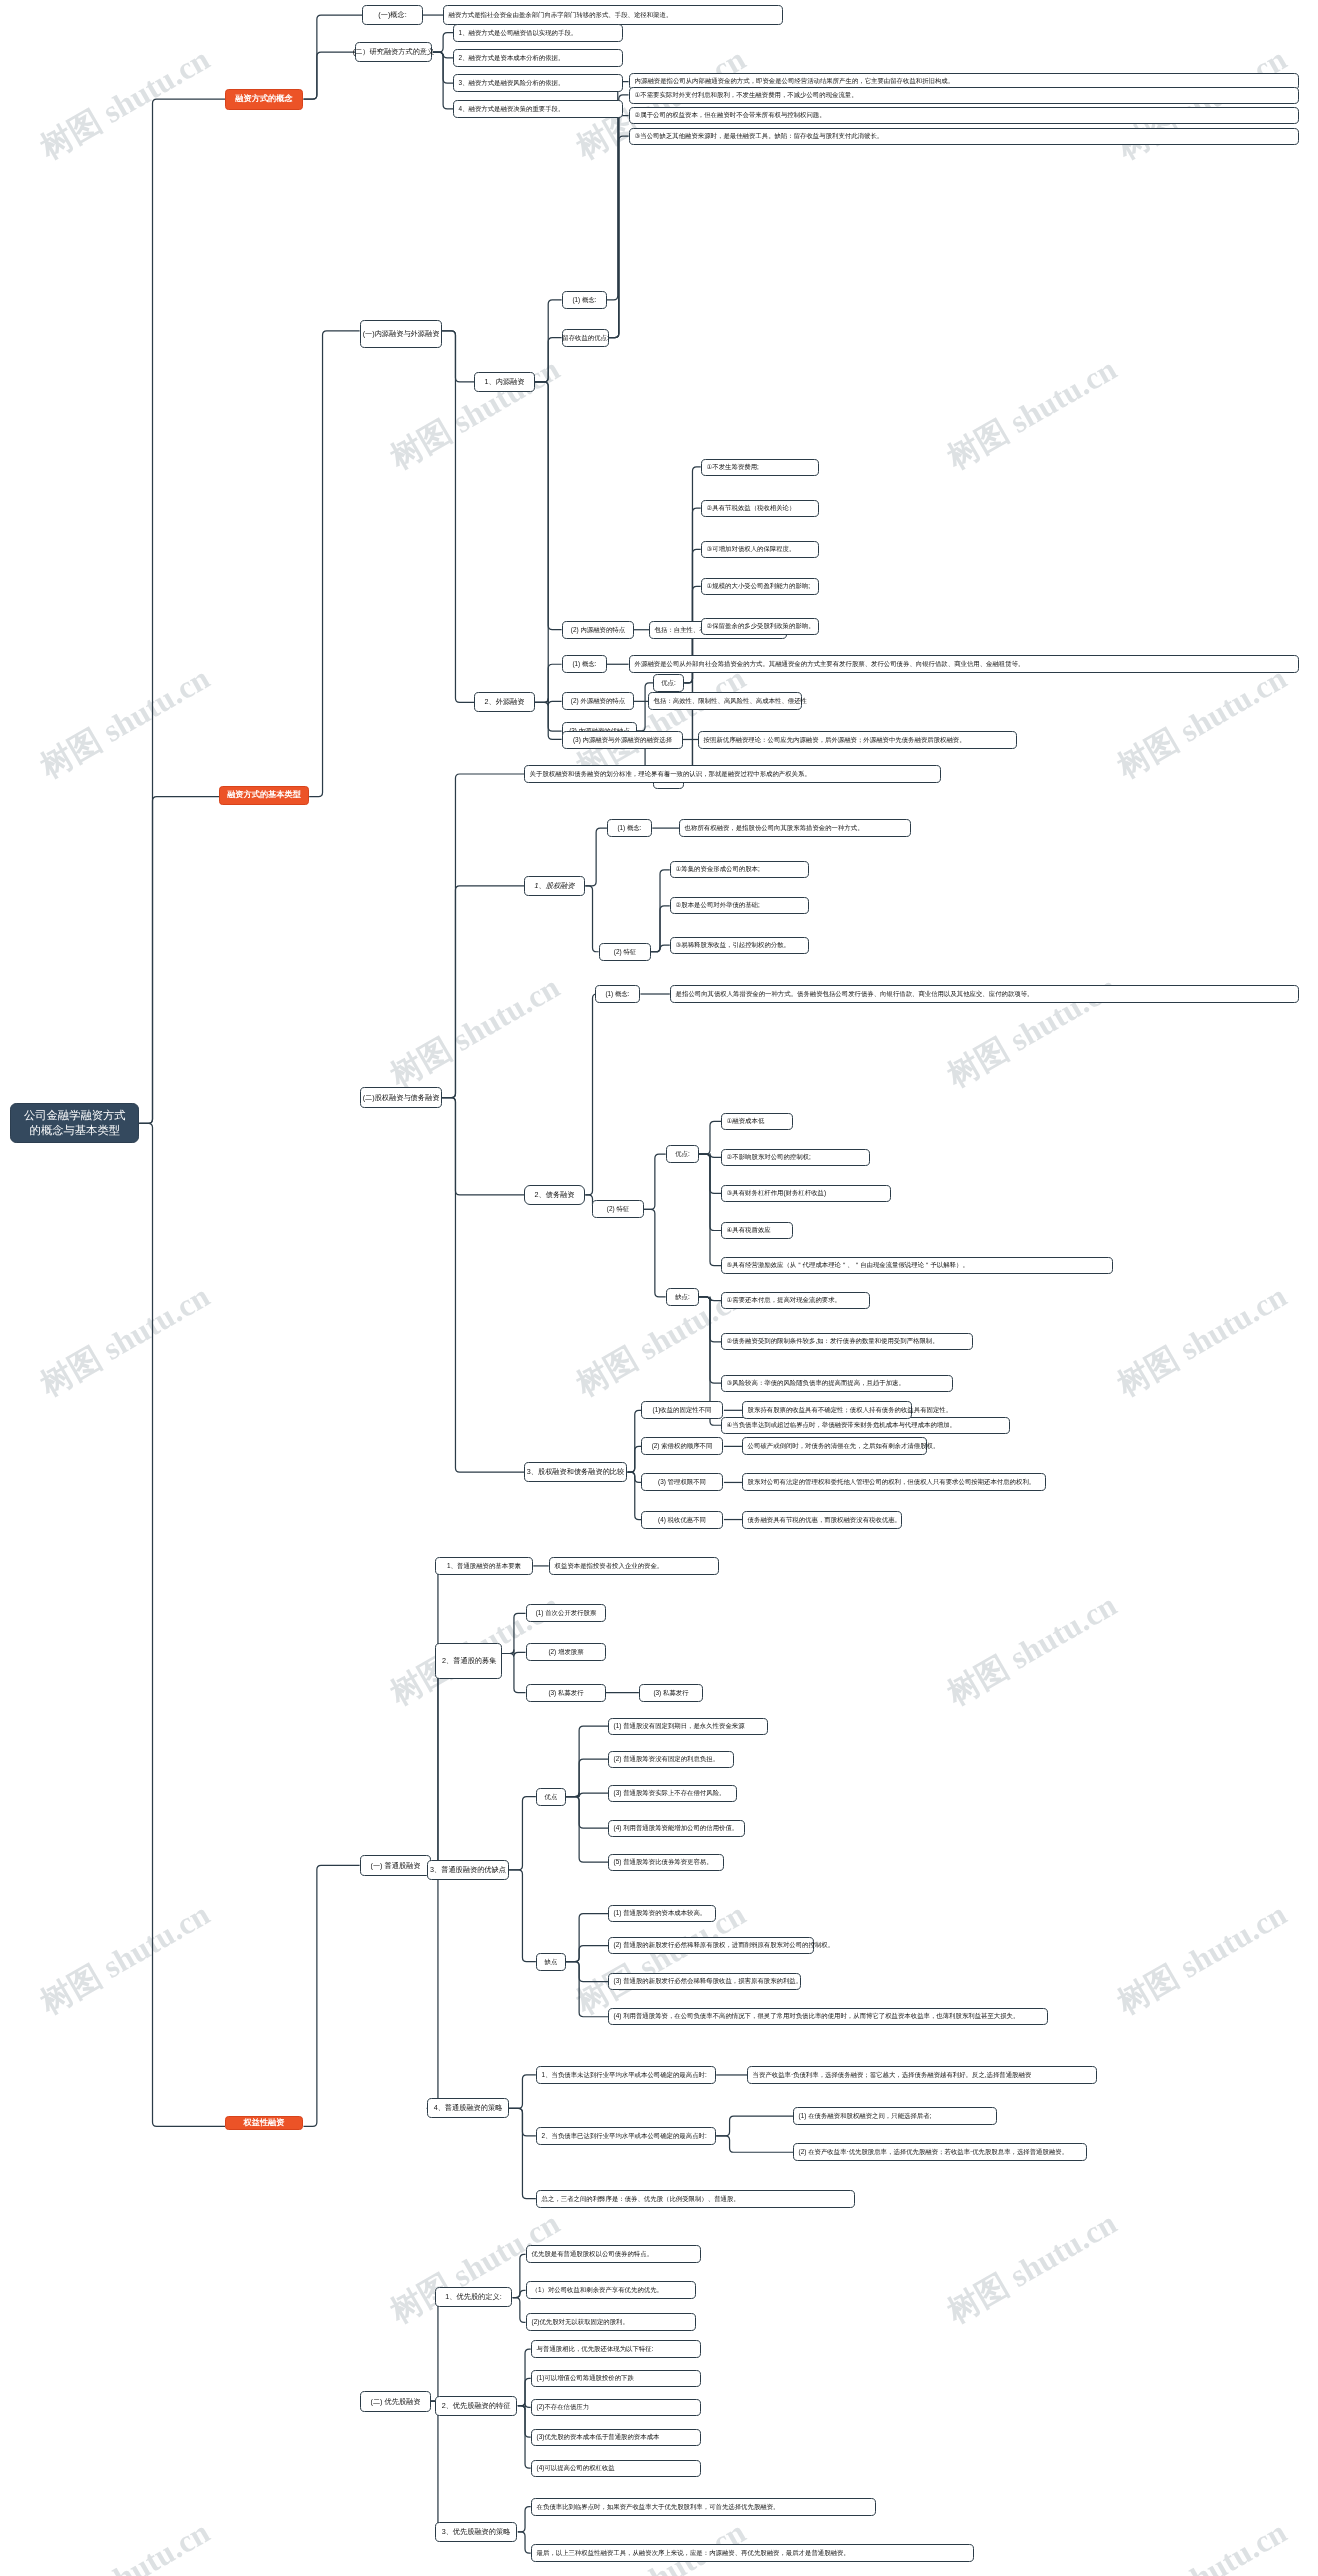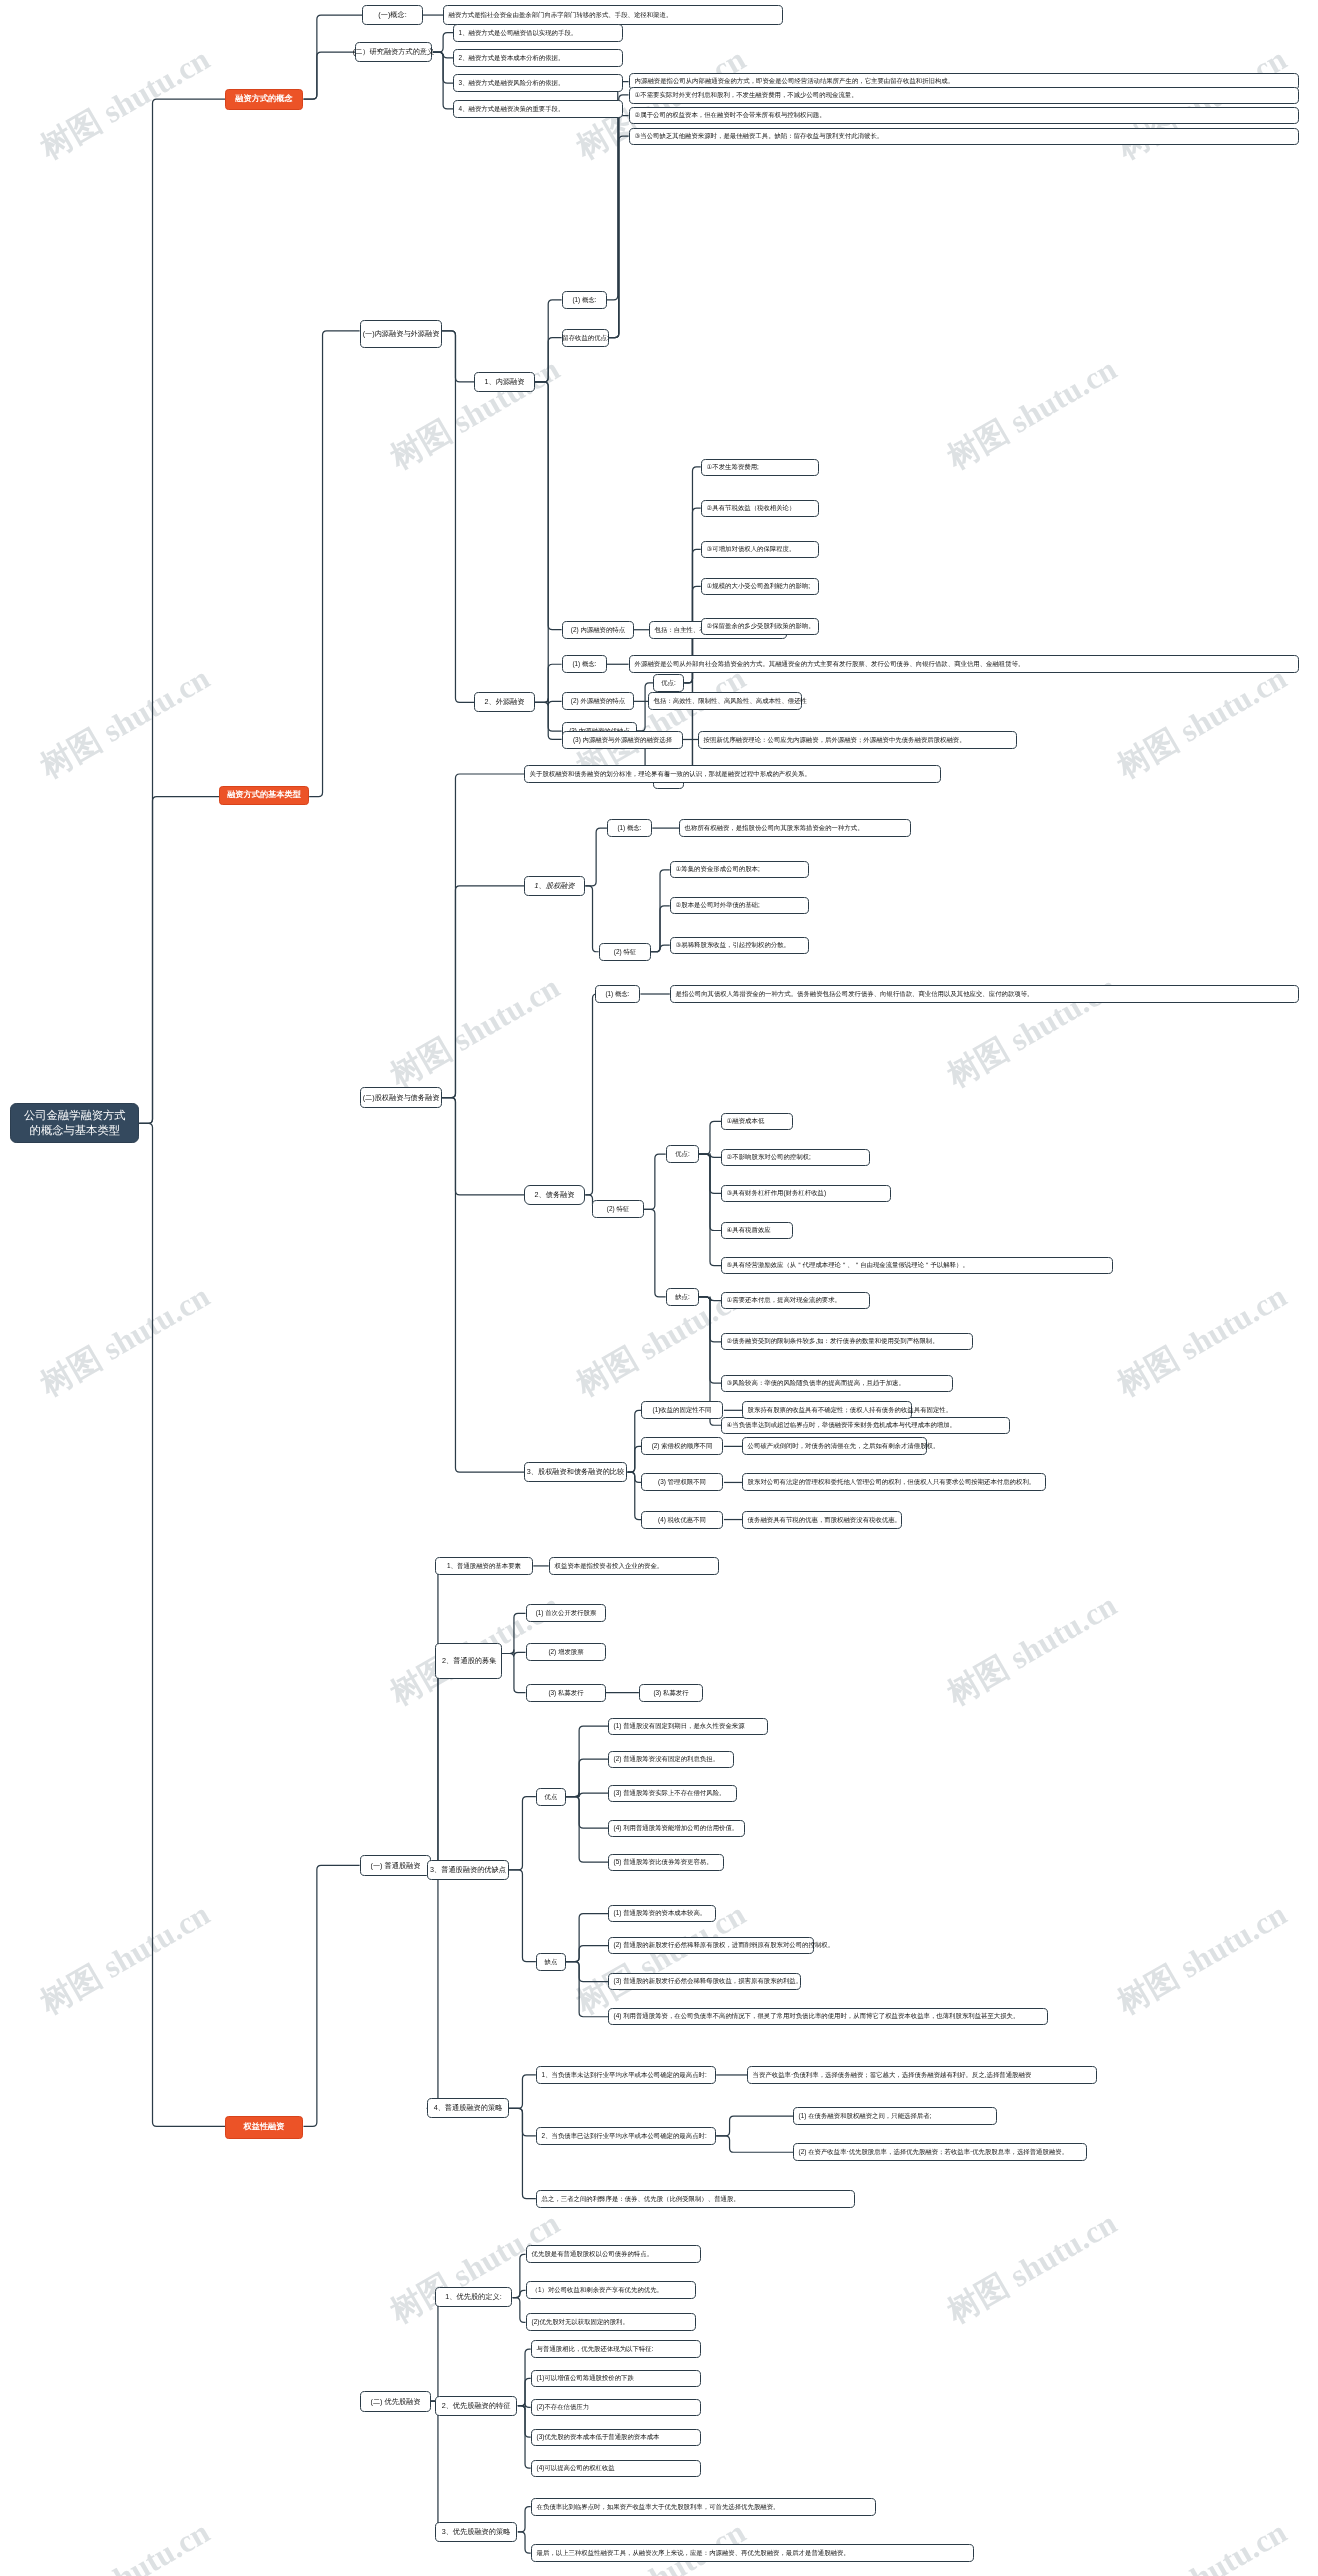--- a/index.html
+++ b/index.html
@@ -190,21 +190,21 @@
 <div id="canvas">
     <div class="node root" style="left: 10.3px; top: 1103px; width: 129px; height: 40px;">
       <span>公司金融学融资方式的概念与基本类型</span>
     </div>
     <div class="node topic" style="left: 225px; top: 89px; width: 78px; height: 20.6px;">
       <span>融资方式的概念</span>
     </div>
     <div class="node topic" style="left: 219px; top: 786px; width: 90px; height: 19px;">
       <span>融资方式的基本类型</span>
     </div>
-    <div class="node topic" style="left: 225px; top: 2116px; width: 78px; height: 23px;">
+    <div class="node topic" style="left: 225px; top: 2116px; width: 78px; height: 14px;">
       <span>权益性融资</span>
     </div>
     <div class="node lvl2 center" style="left: 362px; top: 5.2px; width: 61px; height: 19.6px;">
       <span>(一)概念:</span>
     </div>
     <div class="node leaf" style="left: 443px; top: 5.2px; width: 340px; height: 19.6px;">
       <span>融资方式是指社会资金由盈余部门向赤字部门转移的形式、手段、途径和渠道。</span>
     </div>
     <div class="node lvl2 center" style="left: 355px; top: 42px; width: 77px; height: 19.6px;">
       <span>(二）研究融资方式的意义</span>

